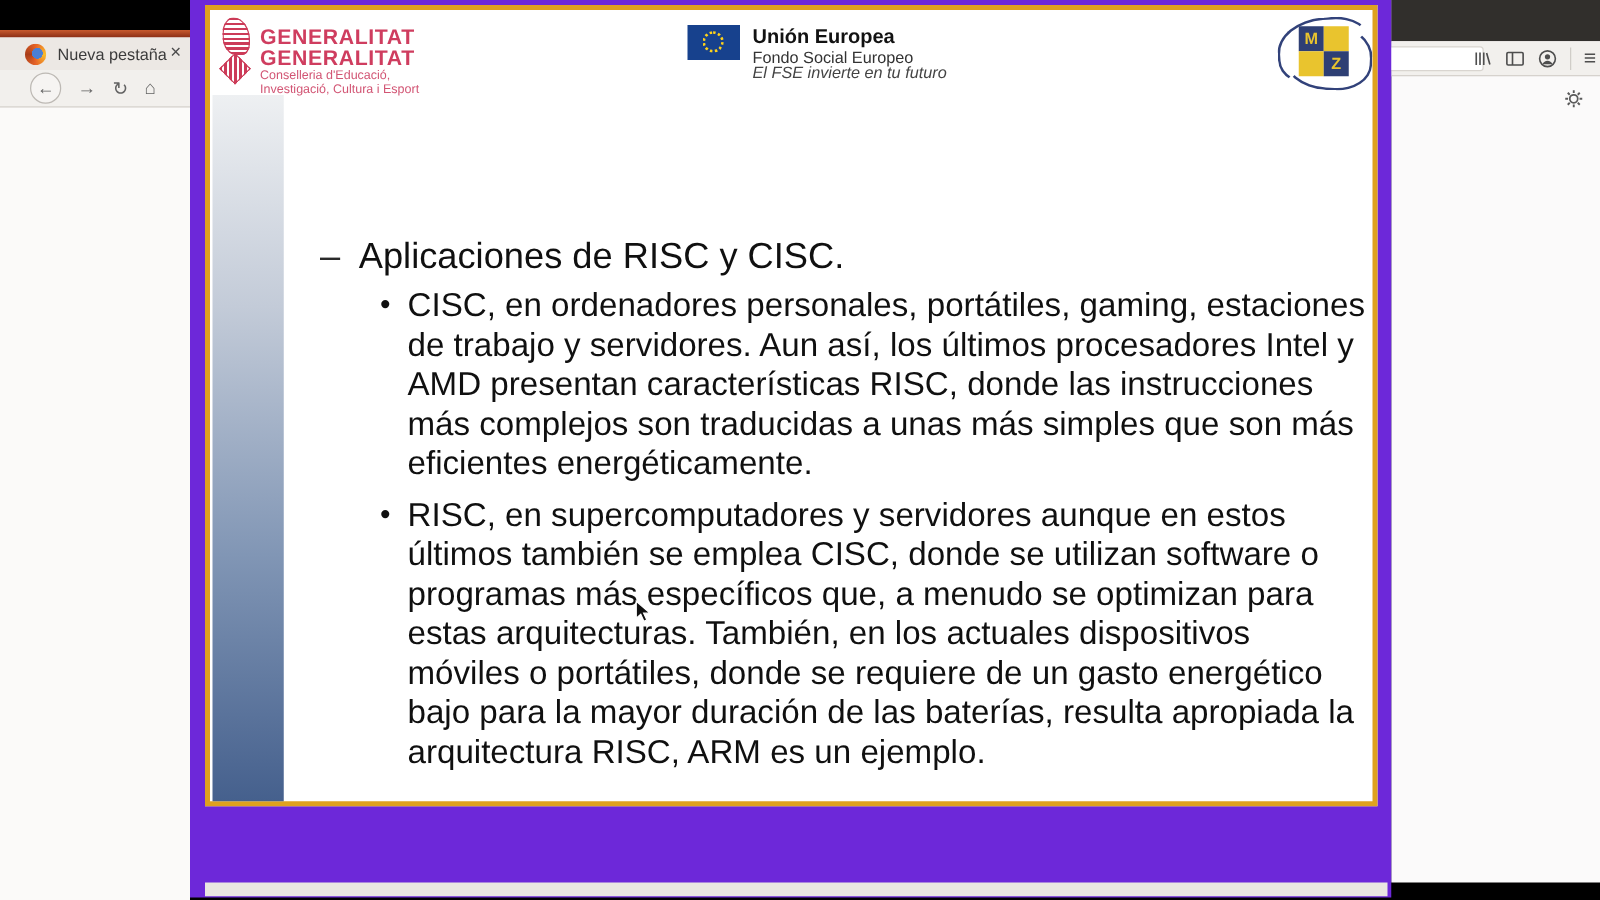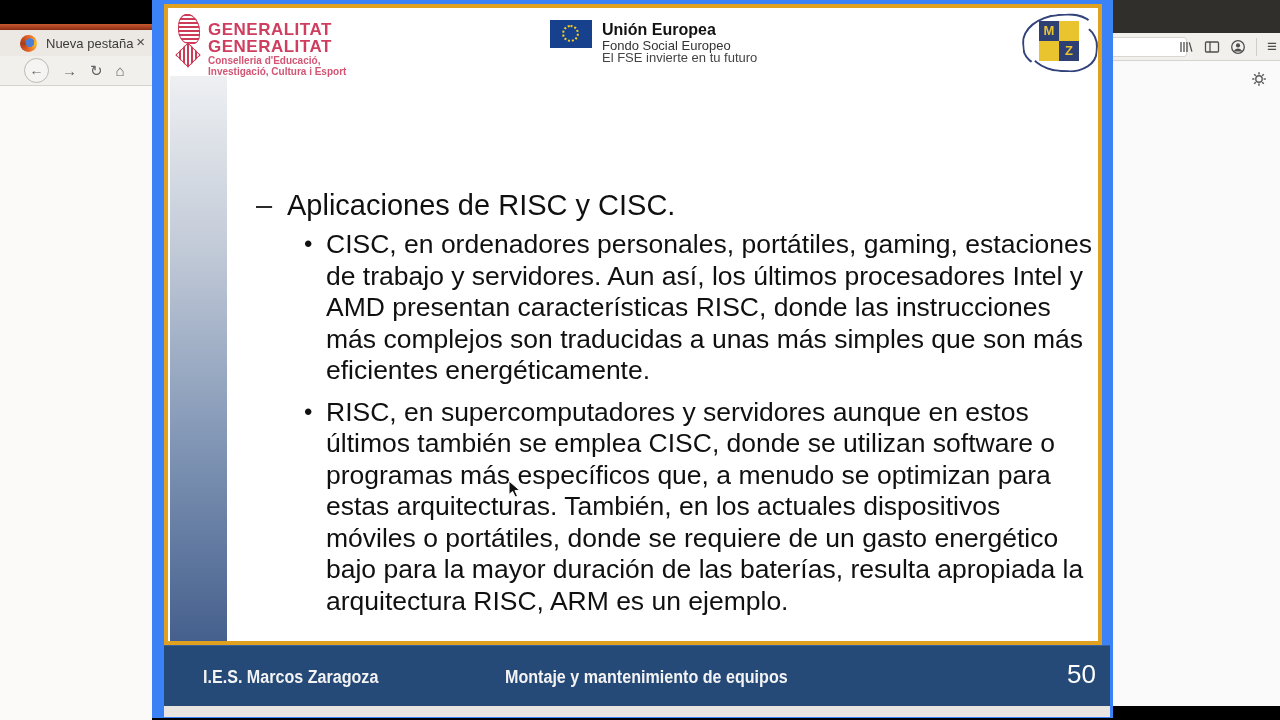--- a/index.html
+++ b/index.html
@@ -28,49 +28,49 @@
   .right-browser { position:absolute; left:1113px; top:0; width:167px; height:706px; background:#fbfafa; }
   .rb-tabbar { height:33px; background:#312f2c; }
   .rb-toolbar { height:28px; background:#f2f0ed; border-bottom:1px solid #d6d2cd; position:relative; }
   .rb-urlbar { position:absolute; left:-6px; top:4px; width:80px; height:20px; background:#fff; border:1px solid #d9d5d0; border-radius:3px; }
   .rb-icons { position:absolute; right:3px; top:0; height:28px; display:flex; align-items:center; gap:10px; }
   .rb-sep { width:1px; height:18px; background:#d0cdc8; }
   .menu-glyph { font-size:17px; color:#4e4e4e; font-weight:bold; }
   .rb-gear { position:absolute; right:13px; top:71px; }
 
   
-  .pres-window { position:absolute; left:152px; top:0; width:961px; height:718px; background:#3b82f6; }
+  .pres-window { position:absolute; left:152px; top:0; width:961px; height:718px; background:#6d28d9; }
   .slide { position:absolute; left:12px; top:4px; width:938px; height:641px; background:#fff; border:4px solid #dfa11f; }
 
   .side-gradient { position:absolute; left:2px; top:68px; width:57px; height:565px;
     background:linear-gradient(180deg,#eef0f2 0%, #c3cbd8 30%, #8196b5 65%, #45608d 100%); }
 
   
   .gva-logo { position:absolute; left:8px; top:6px; display:flex; gap:5px; }
   .gva-emblem { width:27px; height:58px; position:relative; }
   .gva-emblem::before { content:""; position:absolute; left:2px; top:0; width:22px; height:30px;
     background:repeating-linear-gradient(0deg,#cc3b58 0 2px,#fff 2px 4px);
     border-radius:40% 60% 30% 50%; box-shadow:0 0 0 1px #cc3b58 inset; }
   .gva-emblem::after { content:""; position:absolute; left:3px; top:32px; width:18px; height:18px;
     transform:rotate(45deg);
     background:repeating-linear-gradient(45deg,#cc3b58 0 2px,#fff 2px 4px);
     box-shadow:0 0 0 1px #cc3b58 inset; }
   .gva-text { padding-top:7px; }
   .gva-main { font-size:17px; font-weight:bold; color:#cf3d5f; line-height:17px; letter-spacing:0.5px; }
-  .gva-sub { font-size:10px; font-weight:bold; color:#d25574; line-height:11px; }
+  .gva-sub { font-size:10px; font-weight:normal; color:#d25574; line-height:11px; }
   .gva-sub:first-of-type { margin-top:4px; }
 
   
   .eu-logo { position:absolute; left:382px; top:12px; display:flex; gap:10px; }
   .eu-flag { width:42px; height:28px; background:#17418d; position:relative; flex:0 0 auto; }
   .eu-stars { position:absolute; left:50%; top:50%; width:17px; height:17px; margin:-9px 0 0 -9px;
     border:2px dotted #ffd21a; border-radius:50%; }
   .eu-title { font-size:16px; font-weight:bold; color:#121212; line-height:20px; }
   .eu-sub { font-size:13px; color:#333; line-height:12px; }
-  .eu-sub.it { color:#444; }
+  .eu-sub.it { font-style:italic; color:#444; }
 
   
   .mz-logo { position:absolute; left:852px; top:2px; width:78px; height:62px; }
   .mz-logo::before { content:""; position:absolute; left:2px; top:4px; width:72px; height:50px;
     border:2px solid #32427a; border-color:#32427a transparent transparent #32427a;
     border-radius:50% 40% 50% 40%; transform:rotate(-4deg); }
   .mz-logo::after { content:""; position:absolute; left:6px; top:8px; width:68px; height:50px;
     border:2px solid #32427a; border-color:transparent #32427a #32427a transparent;
     border-radius:40% 50% 40% 50%; transform:rotate(3deg); }
   .mz-grid { position:absolute; left:19px; top:11px; width:40px; height:40px;
@@ -198,23 +198,18 @@
         <span class="dot">•</span>
         <span>CISC, en ordenadores personales, portátiles, gaming, estaciones de trabajo y servidores. Aun así, los últimos procesadores Intel y AMD presentan características RISC, donde las instrucciones más complejos son traducidas a unas más simples que son más eficientes energéticamente.</span>
       </div>
       <div class="para">
         <span class="dot">•</span>
         <span>RISC, en supercomputadores y servidores aunque en estos últimos también se emplea CISC, donde se utilizan software o programas más específicos que, a menudo se optimizan para estas arquitecturas. También, en los actuales dispositivos móviles o portátiles, donde se requiere de un gasto energético bajo para la mayor duración de las baterías, resulta apropiada la arquitectura RISC, ARM es un ejemplo.</span>
       </div>
     </div>
   </div>
 
-  <div class="pres-footer">
-    <span class="pf-left">I.E.S. Marcos Zaragoza</span>
-    <span class="pf-center">Montaje y mantenimiento de equipos</span>
-    <span class="pf-page">50</span>
-  </div>
   <div class="pres-strip"></div>
 </div>
 
 <svg class="cursor" width="18" height="19">
   <path d="M1 1 L1 14.5 L4.6 11.4 L7.1 17 L9.5 15.9 L6.9 10.5 L11.7 10.3 Z" fill="#111" stroke="#fff" stroke-width="1"></path>
 </svg>
 
 </body></html>

